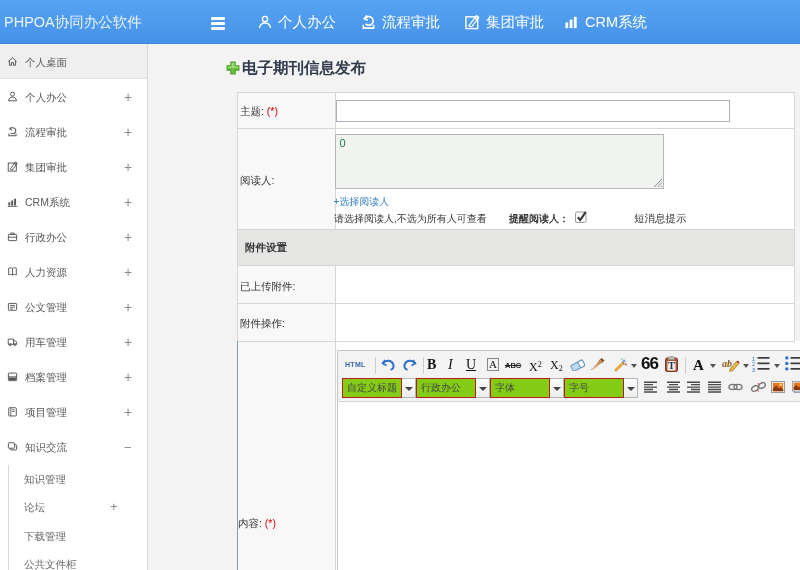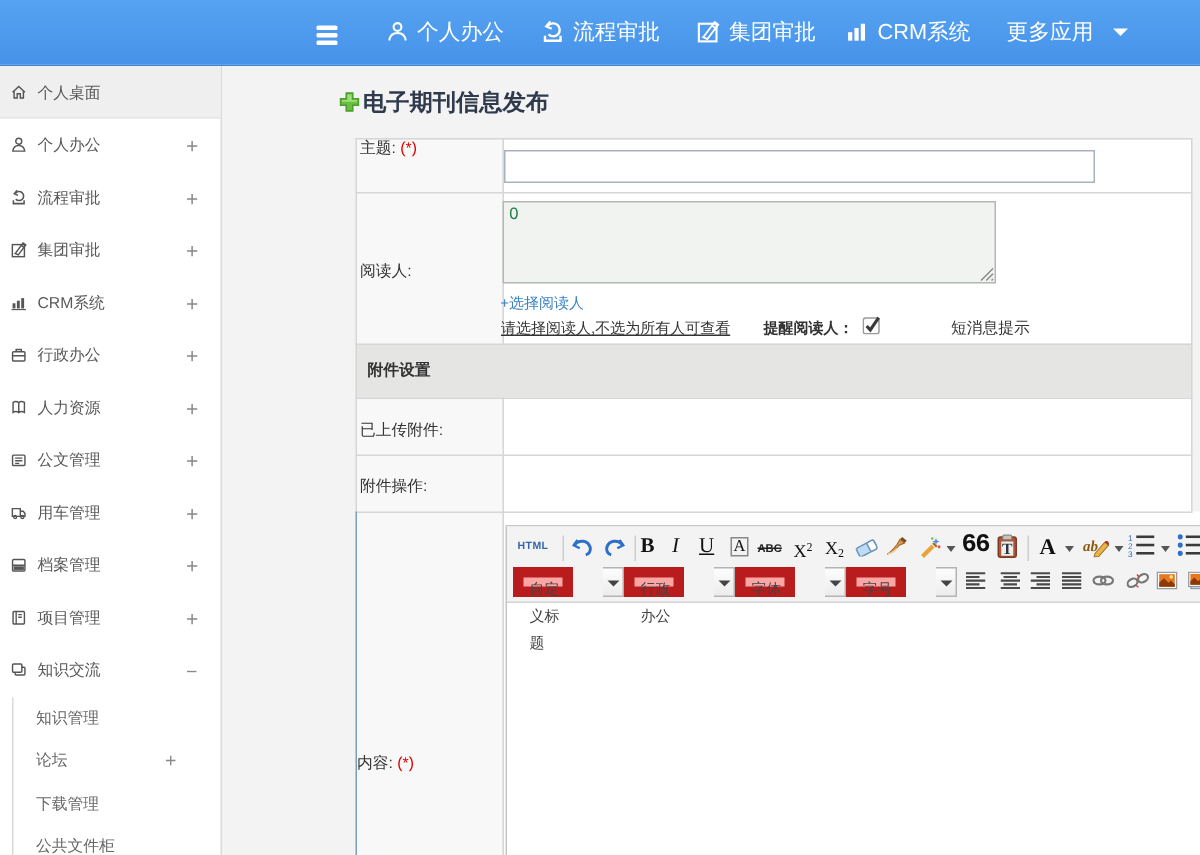--- a/index.html
+++ b/index.html
@@ -36,40 +36,41 @@
 #attachhdr { position:absolute; left:238px; top:230px; width:556px; height:35px; background:#e5e5e4; line-height:35px; font-size:10.5px; font-weight:bold; color:#333; padding-left:7px; }
 #cellbg2 { position:absolute; left:336px; top:265px; width:458px; height:76px; background:#fff; }
 #cellbg3 { position:absolute; left:336px; top:341px; width:464px; height:229px; background:#fff; }
 .flabel { position:absolute; left:240px; font-size:10.5px; color:#333; }
 .red { color:#e00000; }
 .blue { color:#3b82c4; }
 #subjinput { position:absolute; left:335.5px; top:100px; width:394px; height:22px; background:#fff; border:1px solid #a9b2ba; }
 #readta { position:absolute; left:334.5px; top:134px; width:329.5px; height:55px; background:#f1f3f0; border:1px solid #b4b8b4; font-size:11px; color:#1e7e46; padding:2px 4px; }
 #tagrip { position:absolute; left:653px; top:178px; width:10px; height:10px; }
 #selreader { position:absolute; left:333.5px; top:195px; font-size:10px; }
-#readcap { position:absolute; left:334px; top:212px; font-size:10px; color:#333;text-decoration:underline; }
+#readcap { position:absolute; left:334px; top:212px; font-size:10px; color:#333; }
 #readcap b { position:absolute; left:175px; top:0; width:80px; }
 #cbx { position:absolute; left:575px; top:210px; width:13px; height:13px; }
 
 #editor { position:absolute; left:337px; top:350px; width:470px; height:226px; border:1px solid #c6c6c6; background:#fff; }
 #toolbar { position:absolute; left:0; top:0; right:0; height:51px; background:#f3f3f3; border-bottom:1px solid #d4d4d4; }
 .ti { position:absolute; }
 .tsep { position:absolute; top:6px; width:1px; height:17px; background:#cccccc; }
 .bser { font-family:"Liberation Serif",serif; font-size:14px; color:#111; line-height:14px; top:7px; }
-.ddl { position:absolute; top:27px; height:20px; background:#fca5a5; border:7px solid #b91c1c; font-size:10px; color:#444; line-height:18px; padding-left:4px; width:40px; }
+.ddl { position:absolute; top:27px; height:20px; background:#84cc16; border:1px solid #b91c1c; font-size:10px; color:#444; line-height:18px; padding-left:4px; width:60px; }
 .ddb { position:absolute; top:27px; width:14px; height:20px; background:linear-gradient(#fdfdfd,#ececec); border:1px solid #b4b4b4; border-left:none; }
 .ddb:after { content:""; position:absolute; left:3px; top:8px; border-left:4px solid transparent; border-right:4px solid transparent; border-top:4px solid #444; }
 .alic { position:absolute; top:30px; width:13px; height:12px; }
 .dcaret { position:absolute; top:13px; width:0; height:0; border-left:3.5px solid transparent; border-right:3.5px solid transparent; border-top:4px solid #555; }
 </style>
 </head>
 <body>
 <div id="page">
 
   <div id="topbar">
+    <div id="logo">PHPOA协同办公软件</div>
     <div class="burger">
         <span></span>
         <span></span>
         <span></span>
       </div>
     <div class="navitem" style="left:257px">
       <svg width="16" height="16" viewBox="0 0 16 16">
           <circle cx="8" cy="5" r="2.6" fill="none" stroke="#fff" stroke-width="1.4"></circle>
           <path d="M2.5 14 C3 10.5 5.3 9 8 9 C10.7 9 13 10.5 13.5 14" fill="none" stroke="#fff" stroke-width="1.4"></path>
         </svg>个人办公
@@ -87,21 +88,20 @@
           <path d="M5 12 L12.7 1.8 L15.2 3.7 L7.5 13.9 L4.5 12.5 Z M10.8 4.3 L13.3 6.2" fill="none" stroke="#fff" stroke-width="1.3"></path>
         </svg>集团审批
     </div>
     <div class="navitem" style="left:563px">
       <svg width="17" height="16" viewBox="0 0 17 17">
           <rect x="2" y="9" width="3" height="6" fill="#fff"></rect>
           <rect x="6.5" y="6" width="3" height="9" fill="#fff"></rect>
           <rect x="11" y="3" width="3" height="12" fill="#fff"></rect>
         </svg>CRM系统
     </div>
-    <div class="navitem" style="left:671px">更多应用<span class="caret"></span></div>
   </div>
 
   <div id="sidebar">
     <div class="sitem active">
       <svg width="11" height="11" viewBox="0 0 16 16">
           <path d="M2 8 L8 2.5 L14 8 M3.5 7 L3.5 13.5 L6.5 13.5 L6.5 9.5 L9.5 9.5 L9.5 13.5 L12.5 13.5 L12.5 7" fill="none" stroke="#555" stroke-width="1.4"></path>
         </svg>
       <span class="txt">个人桌面</span>
     </div>
     <div class="sitem">
@@ -221,41 +221,41 @@
   <div class="hline" style="left:237px; top:229px; width:558px;"></div>
   <div class="hline" style="left:237px; top:265px; width:558px;"></div>
   <div class="hline" style="left:237px; top:303px; width:558px;"></div>
   <div class="hline" style="left:237px; top:341px; width:558px;"></div>
   <div class="vline" style="left:237px; top:92px;  height:249px;"></div>
   <div class="vline" style="left:237px; top:341px; height:229px; background:#7d9cb5;"></div>
   <div class="vline" style="left:794px; top:92px;  height:249px;"></div>
   <div class="vline" style="left:335px; top:92px;  height:137px;"></div>
   <div class="vline" style="left:335px; top:265px; height:305px;"></div>
 
-  <div class="flabel" style="top:92px;">主题: <span class="red">(*)</span></div>
+  <div class="flabel" style="top:105px;">主题: <span class="red">(*)</span></div>
   <div id="subjinput"></div>
 
   <div class="flabel" style="top:174px;">阅读人:</div>
   <div id="readta">0</div>
   <svg id="tagrip" viewBox="0 0 10 10">
       <path d="M9 1 L1 9 M9 4.5 L4.5 9 M9 8 L8 9" stroke="#8a8a8a" stroke-width="1"></path>
     </svg>
   <div id="selreader" class="blue">+选择阅读人</div>
   <div id="readcap">请选择阅读人,不选为所有人可查看<b>提醒阅读人：</b></div>
   <svg id="cbx" viewBox="0 0 13 13">
       <rect x="0.5" y="2" width="10.5" height="10.5" rx="1.5" fill="#fdfdfd" stroke="#9a9a9a"></rect>
       <path d="M2.8 7.3 L5.2 10 L10.8 1.8" fill="none" stroke="#3a3a3a" stroke-width="2.1"></path>
     </svg>
   <div class="flabel" style="left:594px; top:212px;margin-left:40px;">短消息提示</div>
 
   <div class="flabel" style="top:280px;text-align:right;">已上传附件:</div>
   <div class="flabel" style="top:317px;">附件操作:</div>
   <div id="upattach" class="blue" style="position:absolute; left:341px; top:317px; font-size:10px;margin-top:36px;">+上传附件</div>
 
-  <div class="flabel" style="left:238px; top:502px;">内容: <span class="red">(*)</span></div>
+  <div class="flabel" style="left:238px; top:517px;">内容: <span class="red">(*)</span></div>
 
   <div id="editor">
     <div id="toolbar">
 
       <span class="ti" style="left:7px; top:10px; font-size:7px; font-weight:bold; color:#3366aa; letter-spacing:0.3px;">HTML</span>
       <span class="tsep" style="left:37px;"></span>
       <svg class="ti" style="left:42px; top:6px;" width="17" height="15" viewBox="0 0 17 15">
           <path d="M5 3 L2.5 6.5 L6.5 8.5" fill="none" stroke="#2d6fc9" stroke-width="1.6"></path>
           <path d="M3 6.3 C6 2.5 12 3 13.5 8 C14 10.5 12.5 12.5 10.5 12.8" fill="none" stroke="#2d6fc9" stroke-width="2"></path>
         </svg>
@@ -283,21 +283,21 @@
           <path d="M2 13.2 C4.5 12.8 6.5 11.3 8.2 9.5" stroke="#f3cfa0" stroke-width="1.1" fill="none"></path>
         </svg>
       <svg class="ti" style="left:274px; top:6px;" width="16" height="15" viewBox="0 0 16 15">
           <path d="M2 13 L9 6 L11 8 L4 15" fill="#e8a33d"></path>
           <path d="M10 5 L12.5 7.5" stroke="#b06a10" stroke-width="1.5"></path>
           <path d="M12 1.5 L12.6 3.4 L14.5 4 L12.6 4.6 L12 6.5 L11.4 4.6 L9.5 4 L11.4 3.4 Z" fill="#4a90d9"></path>
           <circle cx="14" cy="7.5" r="1" fill="#e25252"></circle>
           <circle cx="9.5" cy="2" r="0.8" fill="#6bbf59"></circle>
         </svg>
       <span class="dcaret" style="left:293px;"></span>
-      <span class="ti" style="left:303px; top:3px; font-family:Liberation Mono, monospace; font-size:17px; font-weight:bold; color:#111; letter-spacing:-1px;">66</span>
+      <span class="ti" style="left:303px; top:3px; font-family:Liberation Sans, sans-serif; font-size:17px; font-weight:bold; color:#111; letter-spacing:-1px;">66</span>
       <svg class="ti" style="left:326px; top:5px;" width="15" height="16" viewBox="0 0 15 16">
           <rect x="1.5" y="2" width="12" height="13.5" rx="1.5" fill="#a9573c" stroke="#7e3a24" stroke-width="1"></rect>
           <rect x="4.5" y="0.8" width="6" height="3" rx="1" fill="#cac4b8" stroke="#8a857a" stroke-width="0.8"></rect>
           <rect x="3.5" y="5" width="8" height="9.5" fill="#f2efe9"></rect>
           <text x="7.5" y="13.2" font-size="10.5" font-weight="bold" fill="#27354a" text-anchor="middle" font-family="Liberation Serif,serif">T</text>
         </svg>
       <span class="tsep" style="left:347px;"></span>
       <span class="ti bser" style="left:355px; font-size:15px; font-weight:bold;">A</span>
       <span class="dcaret" style="left:372px;"></span>
       <svg class="ti" style="left:384px; top:5px;" width="19" height="16" viewBox="0 0 19 16">

